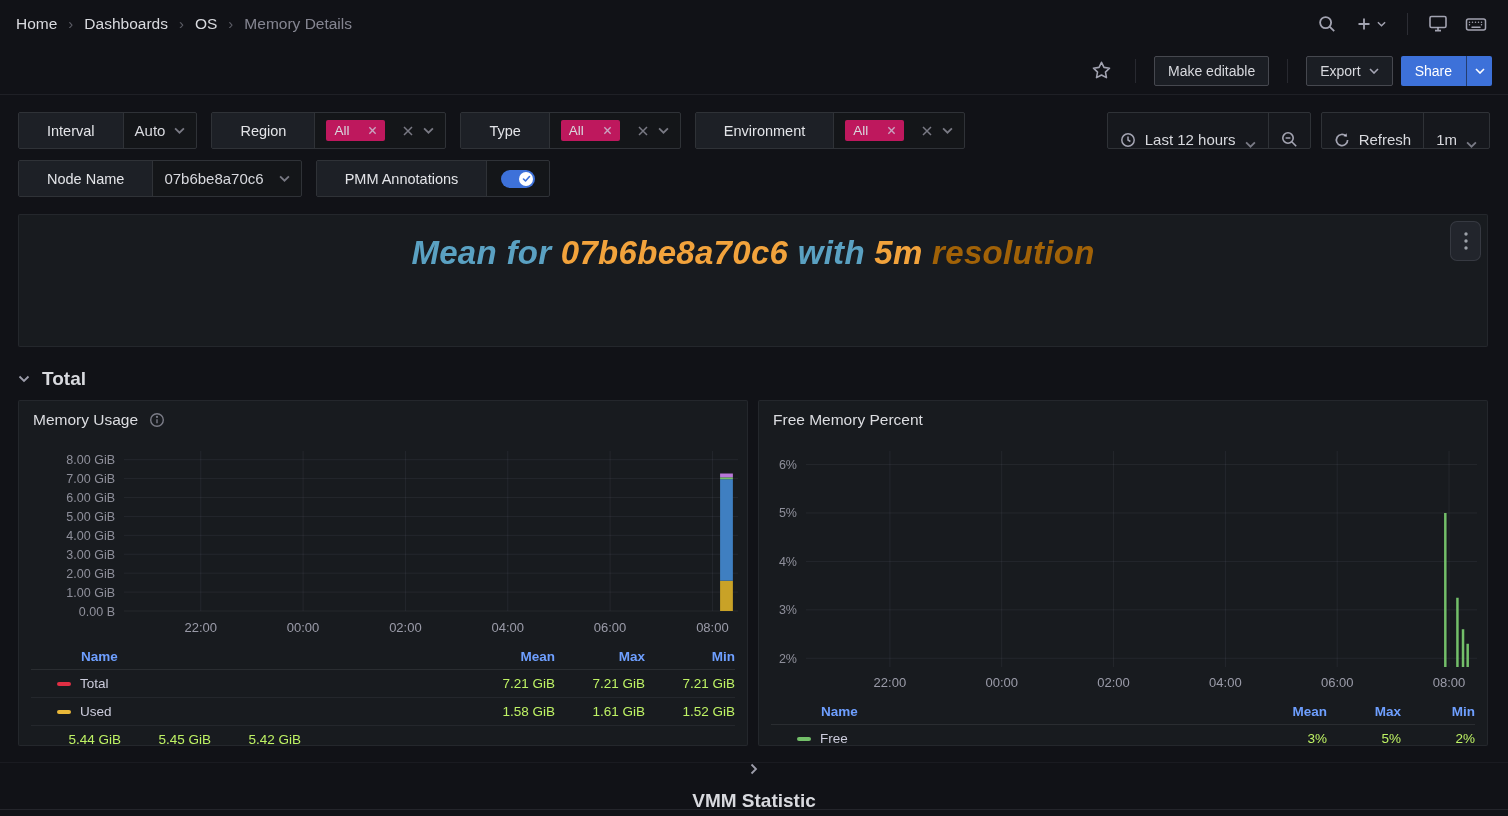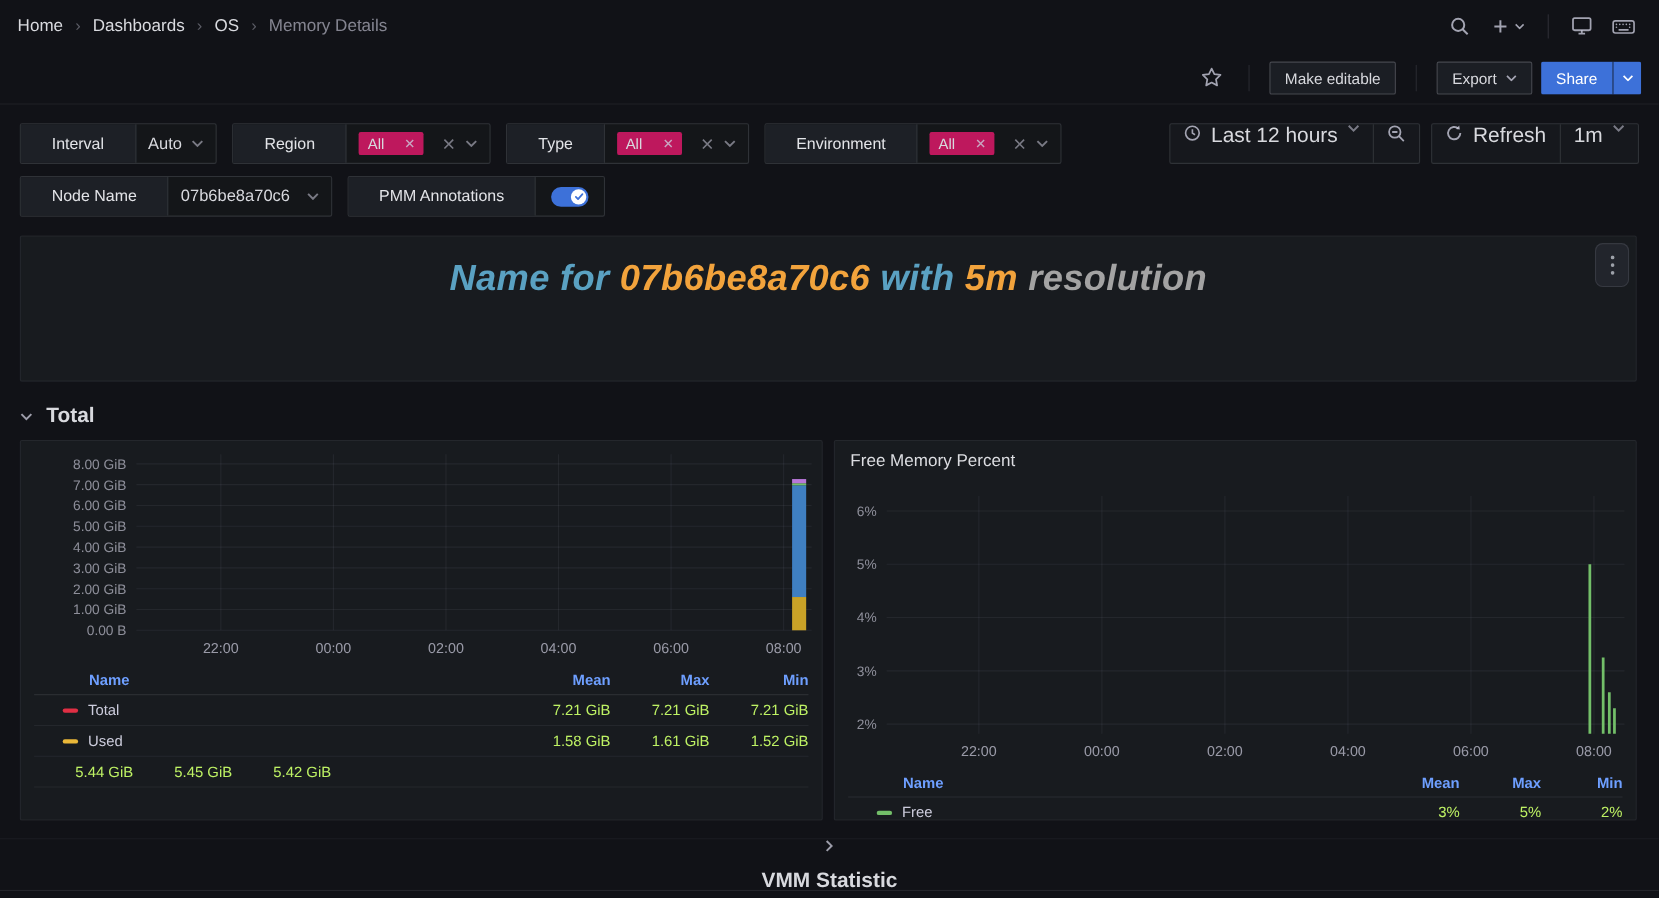--- a/index.html
+++ b/index.html
@@ -31,21 +31,21 @@
   
   .filters { padding:17px 18px 0 18px; }
   .filter-row { display:flex; align-items:center; gap:14px; margin-bottom:11px; }
   .fctl { display:inline-flex; height:37px; border:1px solid #2f3237; border-radius:2px; background:#141619; align-items:stretch; }
   .flabel { display:flex; align-items:center; padding:0 28px; background:#1d2026; font-size:14.5px; font-weight:500; color:#e3e4e8; border-right:1px solid #2f3237; }
   .fvalue { display:flex; align-items:center; padding:0 11px; gap:9px; font-size:15px; color:#d8d9de; cursor:pointer; }
   .tag { display:inline-flex; align-items:center; gap:19px; background:#be185d; border-radius:2px; padding:3px 8px; font-size:13.5px; cursor:pointer; }
   .dim-ic { color:rgba(204,204,220,0.55); }
   .right-controls { margin-left:auto; display:flex; gap:10px; }
   .tpick, .rfr { display:inline-flex; height:37px; border:1px solid #2f3237; border-radius:2px; background:#16181d; align-items:stretch; }
-  .tseg { display:flex; align-items:flex-start; gap:9px; padding:0 12px; font-size:19px; font-weight:500; color:#d8d9de; cursor:pointer; }
+  .tseg { display:flex; align-items:flex-end; gap:9px; padding:0 12px; font-size:15px; font-weight:500; color:#d8d9de; cursor:pointer; }
   .tseg + .tseg { border-left:1px solid #2f3237; }
   .toggle { width:34px; height:18px; border-radius:10px; background:#3d71d9; position:relative; cursor:pointer; }
   .toggle .knob { position:absolute; right:2px; top:2px; width:14px; height:14px; border-radius:50%; background:#fff; display:flex; align-items:center; justify-content:center; }
 
   
   .banner-panel { margin:17px 20px 0 18px; height:133px; background:#181b1f; border:1px solid rgba(204,204,220,0.07); border-radius:2px; position:relative; display:flex; justify-content:center; padding-top:19px; }
   .banner-text { font-size:33px; font-weight:700; font-style:italic; letter-spacing:0.3px; white-space:pre; }
   .kebab-btn { position:absolute; top:6px; right:6px; width:31px; height:40px; background:#22252c; border:1px solid rgba(204,204,220,0.12); border-radius:7px; display:flex; align-items:center; justify-content:center; cursor:pointer; }
 
   
@@ -301,21 +301,21 @@
                 <path d="M1.5 4l2 2 4-4.5"></path>
               </svg>
           </span>
         </span>
       </span>
     </div>
   </div>
 </div>
 
 <div class="banner-panel">
-  <div class="banner-text" id="banner-text"><span style="color: rgb(90, 161, 194);">Name for </span><span style="color: rgb(242, 163, 60);">07b6be8a70c6</span><span style="color: rgb(90, 161, 194);"> with </span><span style="color: rgb(242, 163, 60);">5m</span><span style="color: #a3a3a3;"> resolution</span></div>
+  <div class="banner-text" id="banner-text"><span style="color: rgb(90, 161, 194);">Mean for </span><span style="color: rgb(242, 163, 60);">07b6be8a70c6</span><span style="color: rgb(90, 161, 194);"> with </span><span style="color: rgb(242, 163, 60);">5m</span><span style="color: #a16207;"> resolution</span></div>
   <span class="kebab-btn">
     <span class="icon">
       <svg width="4" height="18" viewBox="0 0 4 18" fill="#9da1a9">
           <circle cx="2" cy="2" r="1.7"></circle>
           <circle cx="2" cy="9" r="1.7"></circle>
           <circle cx="2" cy="16" r="1.7"></circle>
         </svg>
     </span>
   </span>
 </div>
@@ -325,20 +325,30 @@
     <svg width="12" height="8" viewBox="0 0 12 8" fill="none" stroke="currentColor" stroke-width="1.8">
         <path d="M1.5 1.5L6 6l4.5-4.5"></path>
       </svg>
   </span>
   <span class="section-title">Total</span>
 </div>
 
 <div class="panels">
 
   <div class="panel">
+    <div class="panel-header">
+      <span class="panel-title">Memory Usage</span>
+      <span class="icon dim-ic">
+        <svg width="16" height="16" viewBox="0 0 16 16" fill="none" stroke="currentColor" stroke-width="1.4">
+            <circle cx="8" cy="8" r="6.3"></circle>
+            <path d="M8 7.3v4"></path>
+            <circle cx="8" cy="4.9" r="0.4" fill="currentColor"></circle>
+          </svg>
+      </span>
+    </div>
     <svg class="chart" width="707" height="205" viewBox="0 0 707 205">
         <line x1="169.75" x2="169.75" y1="12" y2="172" stroke="rgba(204,204,220,0.07)"></line>
         <line x1="272.08333333333337" x2="272.08333333333337" y1="12" y2="172" stroke="rgba(204,204,220,0.07)"></line>
         <line x1="374.41666666666663" x2="374.41666666666663" y1="12" y2="172" stroke="rgba(204,204,220,0.07)"></line>
         <line x1="476.75" x2="476.75" y1="12" y2="172" stroke="rgba(204,204,220,0.07)"></line>
         <line x1="579.0833333333333" x2="579.0833333333333" y1="12" y2="172" stroke="rgba(204,204,220,0.07)"></line>
         <line x1="681.4166666666667" x2="681.4166666666667" y1="12" y2="172" stroke="rgba(204,204,220,0.07)"></line>
         <line x1="93" x2="707" y1="20.699763593380624" y2="20.699763593380624" stroke="rgba(204,204,220,0.07)"></line>
         <text x="84" y="25.199763593380624" text-anchor="end" fill="rgba(204,204,220,0.65)" font-size="12.5">8.00 GiB</text>
         <line x1="93" x2="707" y1="39.61229314420805" y2="39.61229314420805" stroke="rgba(204,204,220,0.07)"></line>

